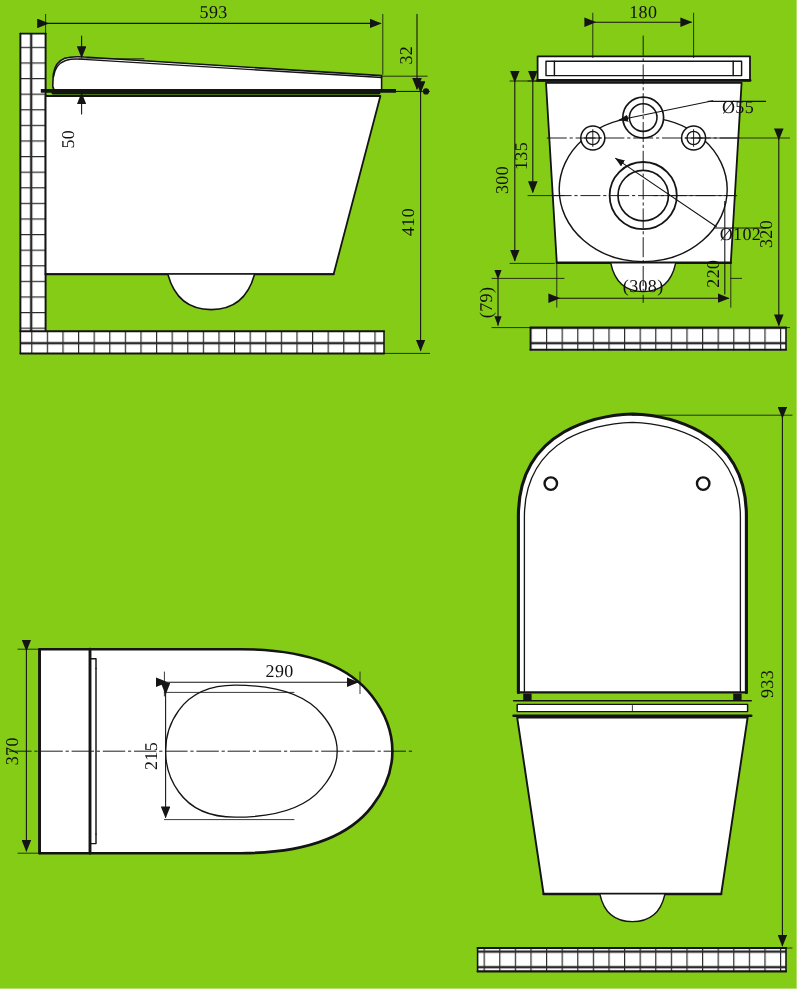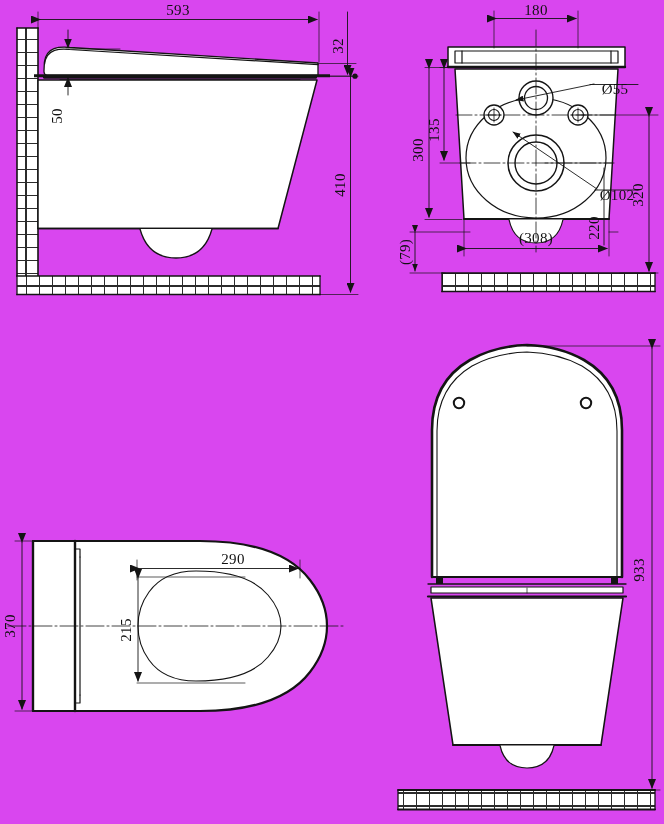--- a/index.html
+++ b/index.html
@@ -10,21 +10,21 @@
   body {
     font-family: "Liberation Serif", serif;
     width: 664px;
     height: 824px;
     overflow: hidden;
   }
   #sheet {
     position: relative;
     width: 664px;
     height: 824px;
-    background: #d946ef;
+    background: #84cc16;
   }
   svg.drw {
     position: absolute;
     left: 0;
     top: 0;
     width: 664px;
     height: 824px;
   }
   .dimtext {
     font-family: "Liberation Serif", serif;

